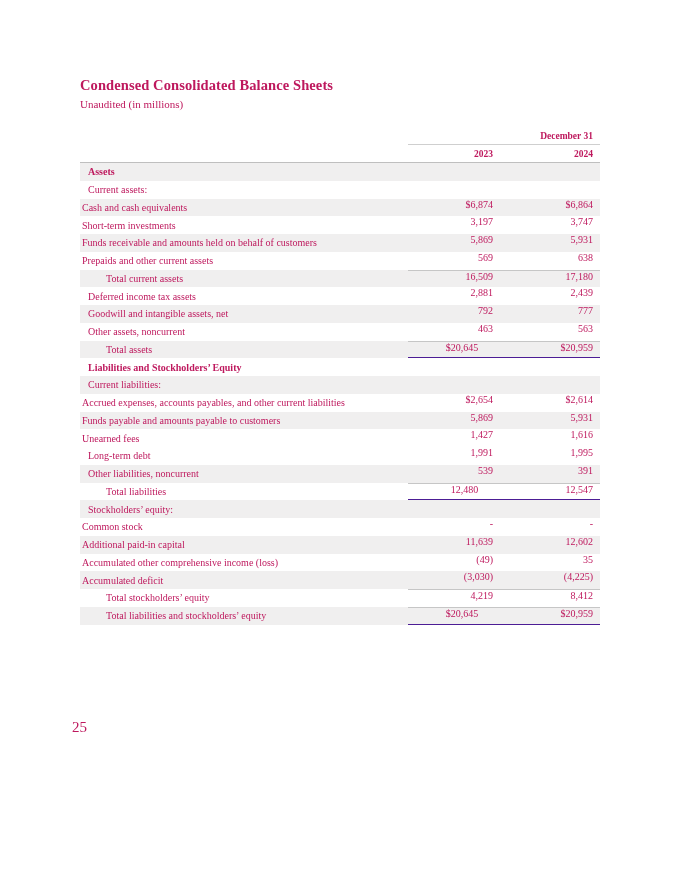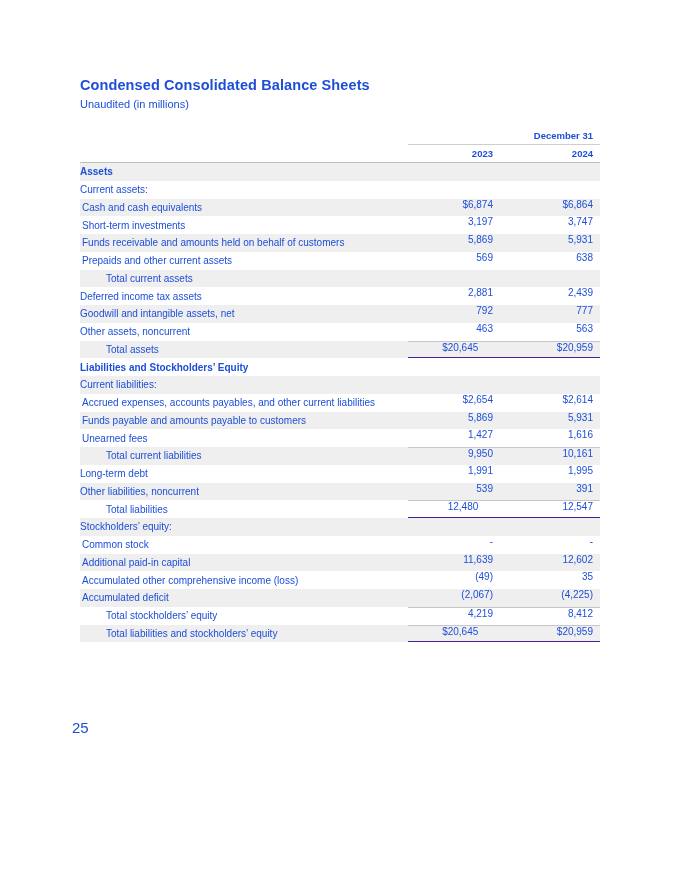--- a/index.html
+++ b/index.html
@@ -1,21 +1,21 @@
 <!DOCTYPE html>
 <html><head>
 <meta charset="utf-8">
 <style>
   html,body { margin:0; padding:0; background:#fff; }
   .page {
     position:relative;
     width:680px; height:777px;
     background:#ffffff;
-    font-family:Liberation Sans, sans-serif;
-    color:#1d4ed8;
+    font-family:Liberation Serif, serif;
+    color:#be185d;
     overflow:hidden;
   }
   .content { padding:77px 80px 0 80px; }
 
   .doc-title {
     margin:0;
     font-size:14.5px;
     line-height:17px;
     font-weight:700;
     letter-spacing:0.1px;
@@ -63,20 +63,21 @@
     display:flex;
     height:17.75px;
     align-items:stretch;
     font-size:10px;
   }
   .row.shade { background:#f0efef; }
   .row .label {
     flex:1;
     display:flex;
     align-items:center;
+    padding-left:8px;
   }
   .row.ind1 .label { padding-left:2px; }
   .row.ind2 .label { padding-left:26px; }
   .row.boldrow .label { font-weight:700; }
   .row .nums { height:100%; }
   .row .v1 { width:85px; text-align:right; }
   .row .v2 { width:100px; text-align:right; }
   .nums.rule-top { border-top:1px solid #c6c6c6; }
   .nums.rule-bottom { border-bottom:1px solid #4c1d95;gap:32px; }
 
@@ -151,20 +152,24 @@
           </div>
           <div class="row ind1">
             <div class="label">Prepaids and other current assets</div>
             <div class="nums">
               <div class="v1">569</div>
               <div class="v2">638</div>
             </div>
           </div>
           <div class="row ind2 shade">
             <div class="label">Total current assets</div>
+            <div class="nums rule-top">
+              <div class="v1">16,509</div>
+              <div class="v2">17,180</div>
+            </div>
           </div>
           <div class="row ind0">
             <div class="label">Deferred income tax assets</div>
             <div class="nums">
               <div class="v1">2,881</div>
               <div class="v2">2,439</div>
             </div>
           </div>
           <div class="row ind0 shade">
             <div class="label">Goodwill and intangible assets, net</div>
@@ -215,27 +220,20 @@
               <div class="v2">5,931</div>
             </div>
           </div>
           <div class="row ind1">
             <div class="label">Unearned fees</div>
             <div class="nums">
               <div class="v1">1,427</div>
               <div class="v2">1,616</div>
             </div>
           </div>
-          <div class="row ind2 shade">
-            <div class="label">Total current liabilities</div>
-            <div class="nums rule-top">
-              <div class="v1">9,950</div>
-              <div class="v2">10,161</div>
-            </div>
-          </div>
           <div class="row ind0">
             <div class="label">Long-term debt</div>
             <div class="nums">
               <div class="v1">1,991</div>
               <div class="v2">1,995</div>
             </div>
           </div>
           <div class="row ind0 shade">
             <div class="label">Other liabilities, noncurrent</div>
             <div class="nums">
@@ -274,21 +272,21 @@
           <div class="row ind1">
             <div class="label">Accumulated other comprehensive income (loss)</div>
             <div class="nums">
               <div class="v1">(49)</div>
               <div class="v2">35</div>
             </div>
           </div>
           <div class="row ind1 shade">
             <div class="label">Accumulated deficit</div>
             <div class="nums">
-              <div class="v1">(2,067)</div>
+              <div class="v1">(3,030)</div>
               <div class="v2">(4,225)</div>
             </div>
           </div>
           <div class="row ind2">
             <div class="label">Total stockholders’ equity</div>
             <div class="nums rule-top">
               <div class="v1">4,219</div>
               <div class="v2">8,412</div>
             </div>
           </div>

